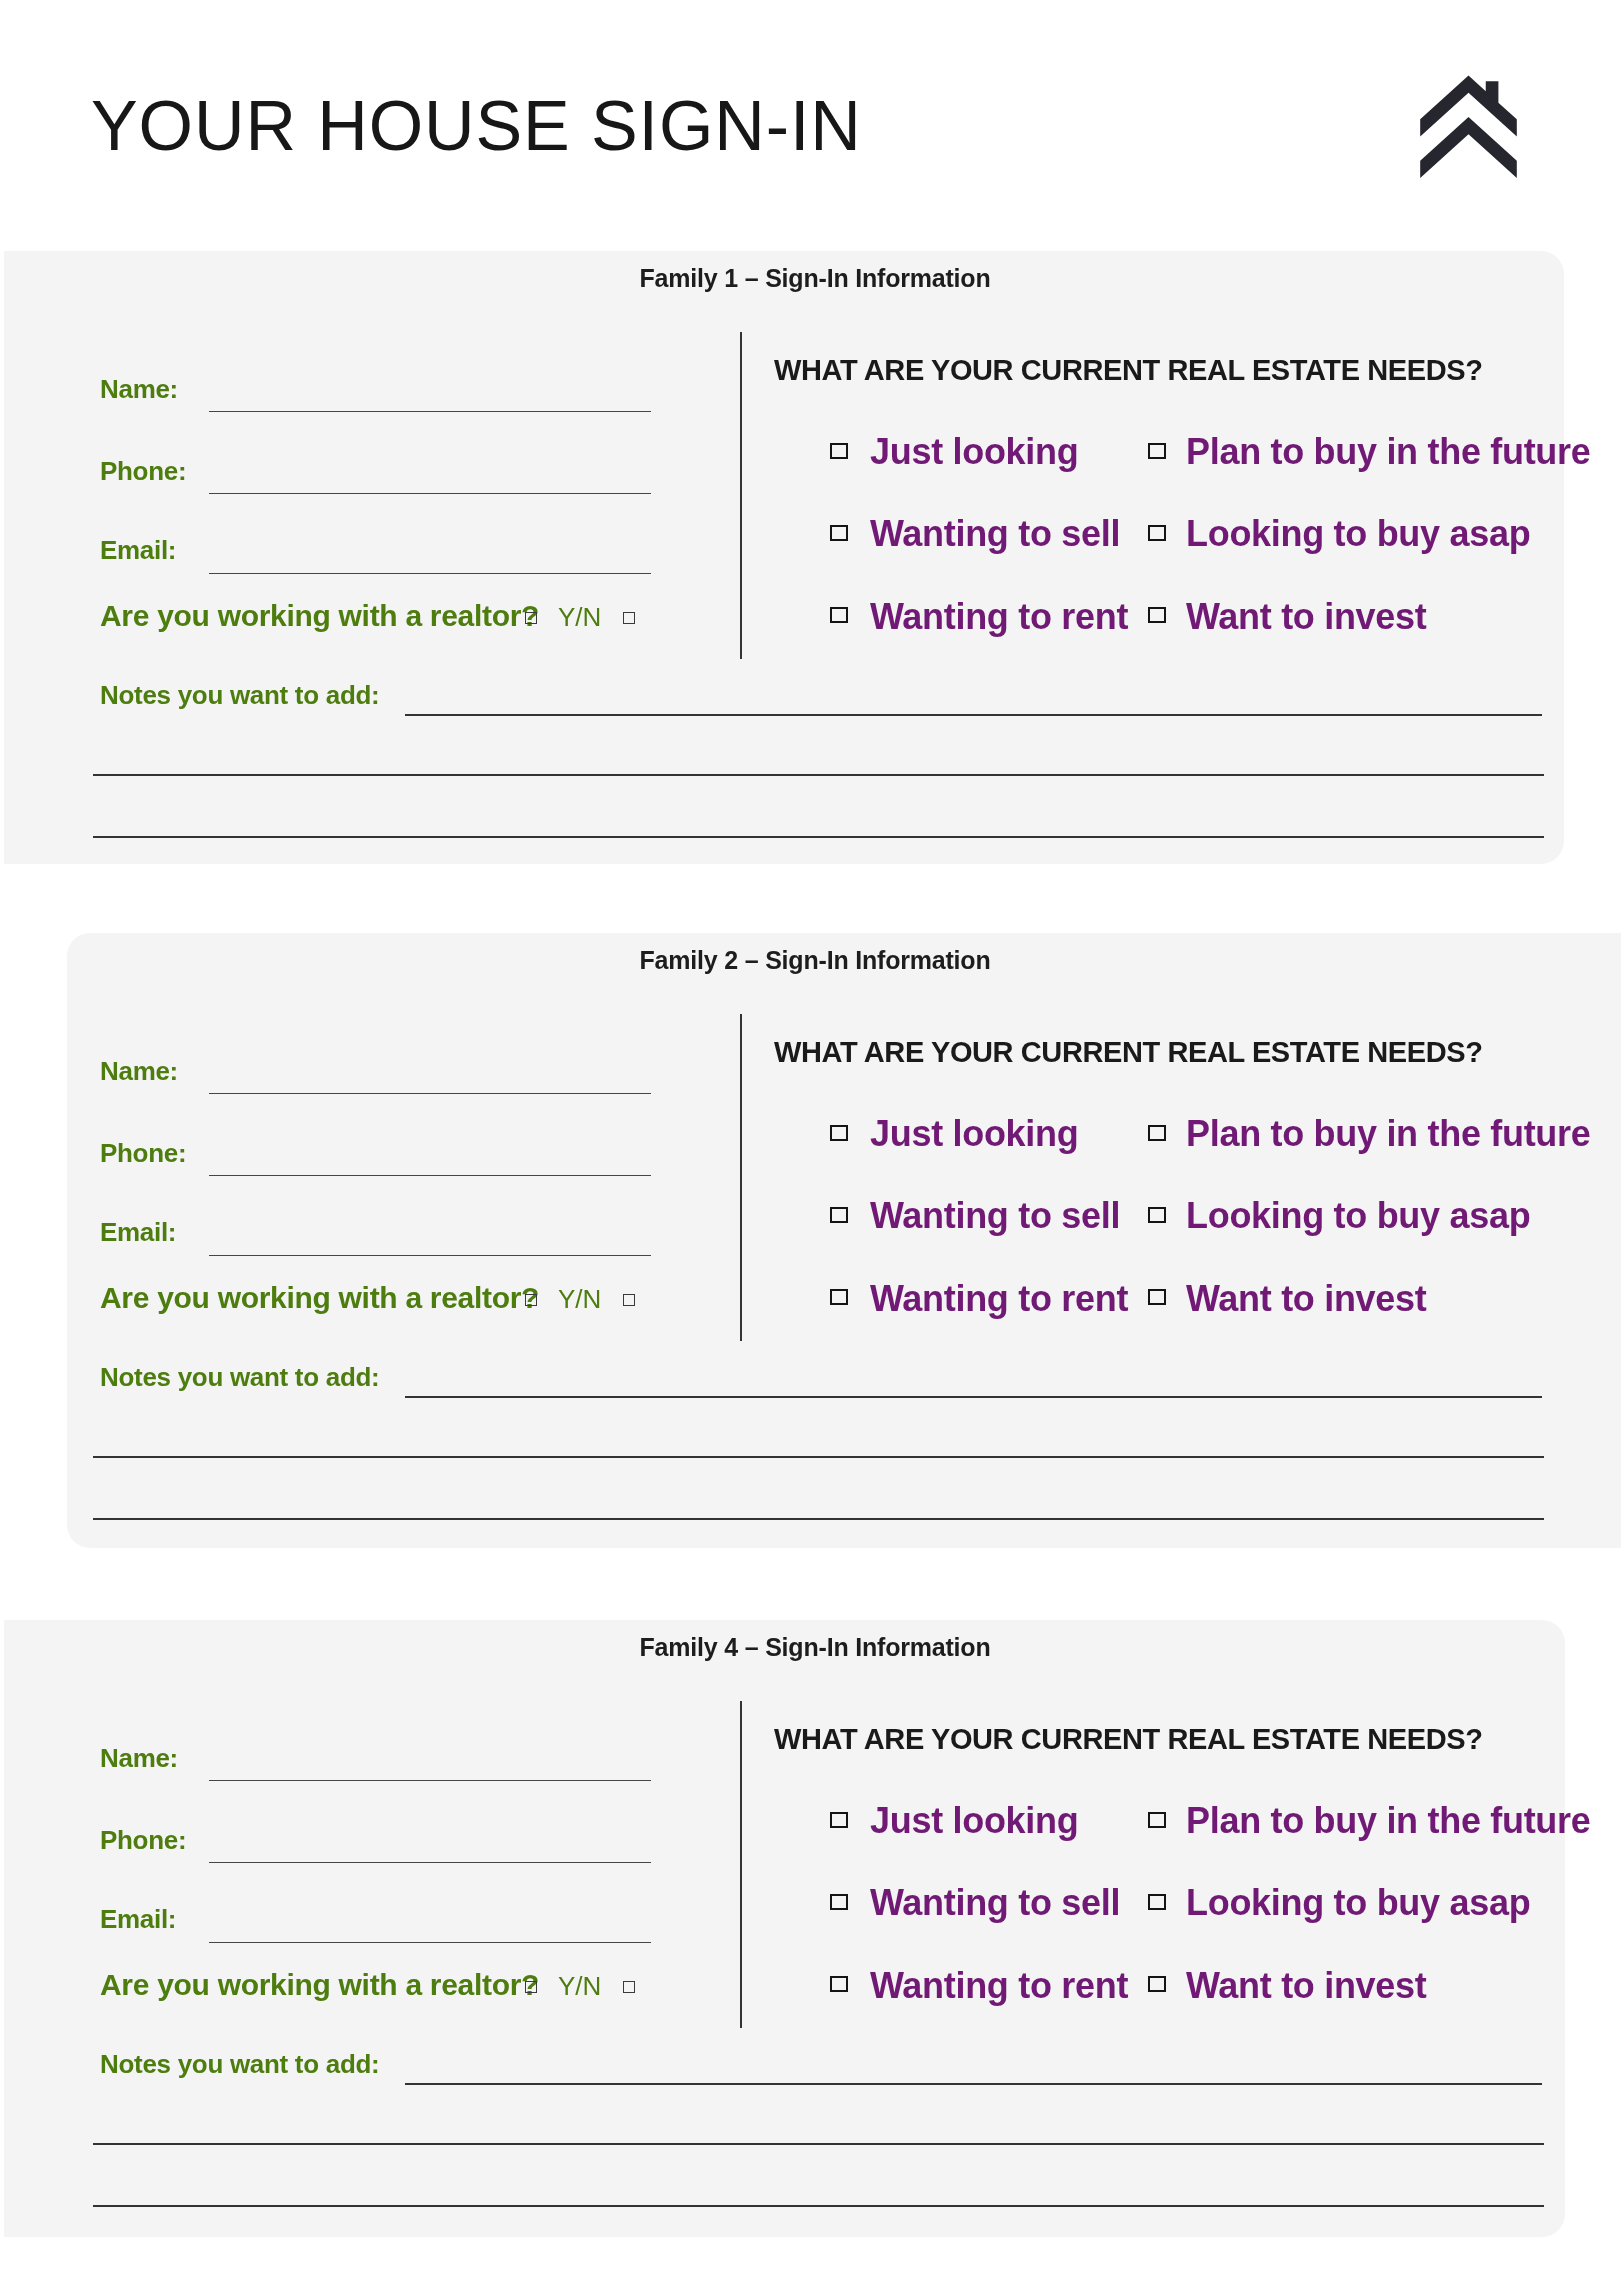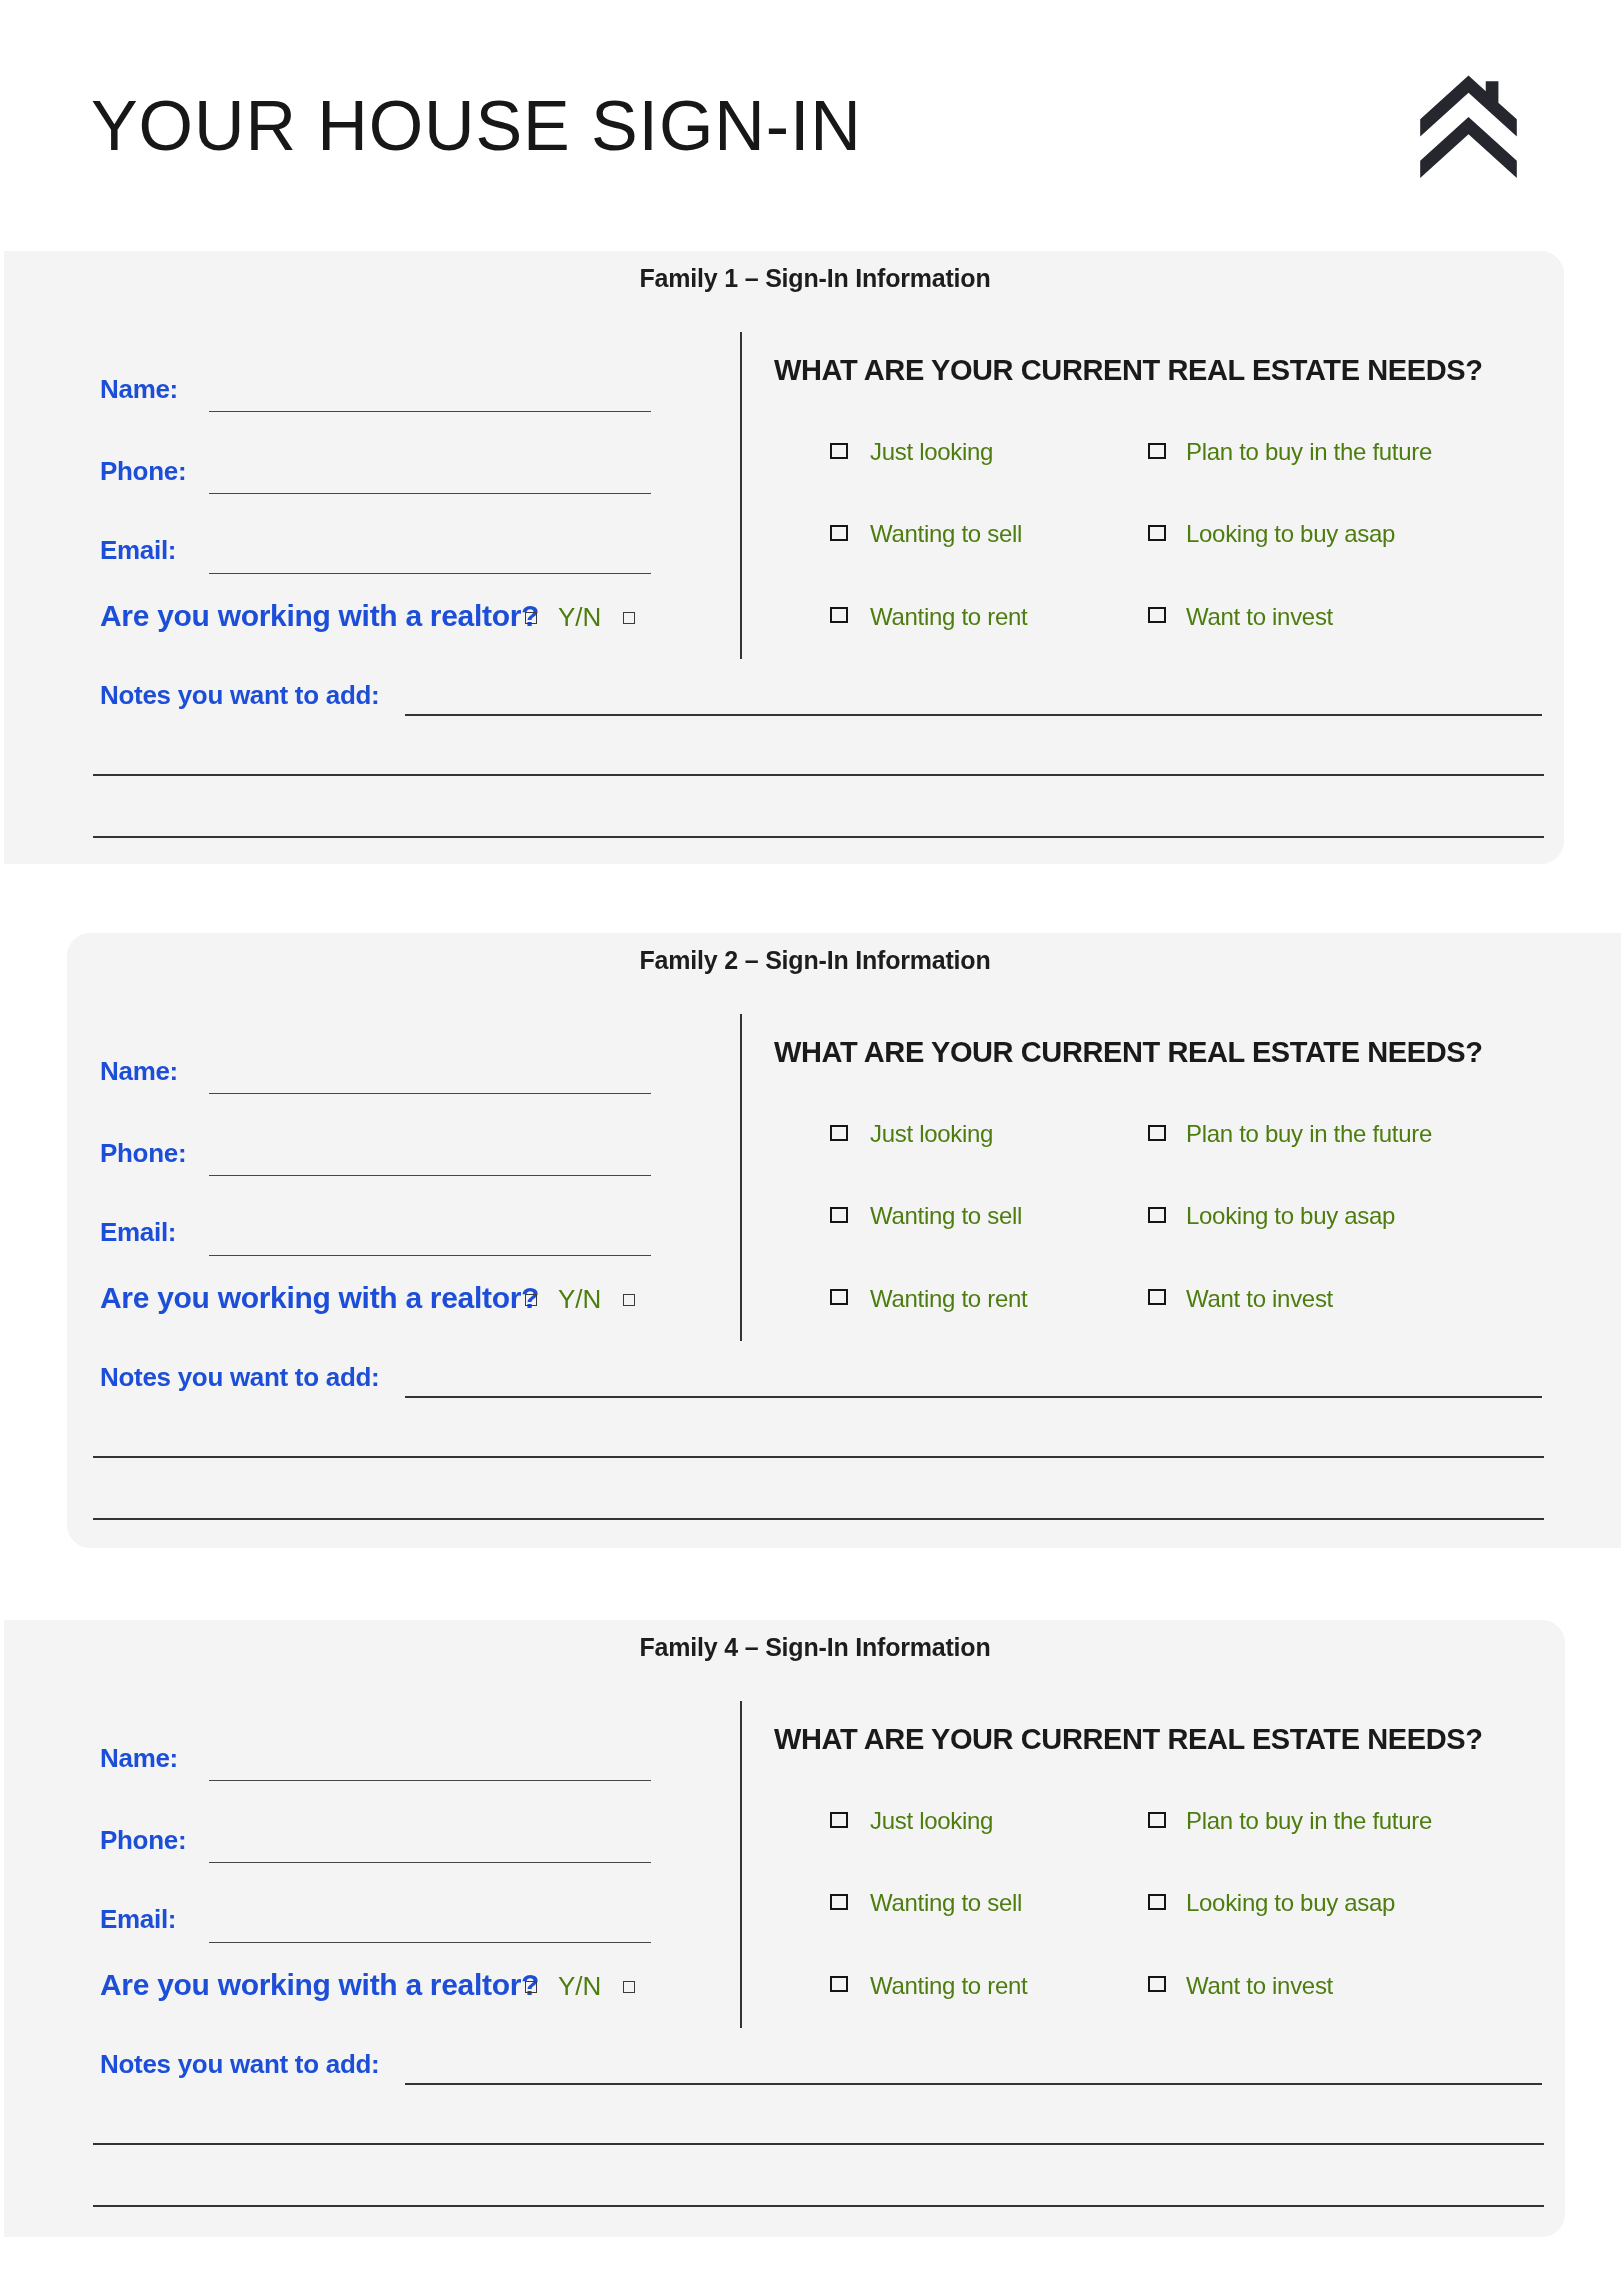--- a/index.html
+++ b/index.html
@@ -20,41 +20,41 @@
   .card-1{left:0;width:1560px;height:613px;border-radius:0 23px 23px 0;}
   .card-2{left:63px;width:1559px;height:615px;border-radius:23px 0 0 23px;}
   .card-3{left:0;width:1561px;height:617px;border-radius:0 23px 23px 0;}
   
   .sec-title{
     position:absolute;left:0;top:12.5px;width:1622px;text-align:center;
     font-size:25px;font-weight:700;letter-spacing:-0.2px;color:#1d1d1d;
   }
   .lbl{
     position:absolute;left:96px;font-size:26px;font-weight:700;
-    line-height:38px;letter-spacing:-0.3px;color:#1d4ed8;white-space:nowrap;
+    line-height:38px;letter-spacing:-0.3px;color:#4d7c0f;white-space:nowrap;
   }
   .lbl-name{top:119px}.lbl-phone{top:201px}.lbl-email{top:280px}
   .lbl-realtor{top:348px;font-size:30px;line-height:34px}
   .lbl-notes{top:425px}
   .wline{position:absolute;left:205px;width:442px;height:0;border-top:1.8px solid #454545;}
   .wline-name{top:160px}.wline-phone{top:242px}.wline-email{top:322px}
   .ynbox{position:absolute;top:361px;width:9.9px;height:9.9px;border:1.8px solid #3a3a3a;background:transparent;}
   .ynbox-yes{left:521px}.ynbox-no{left:619px}
   .yn-text{position:absolute;left:554px;top:349px;font-size:26px;line-height:34px;font-weight:400;color:#4d7c0f;}
   .nline{position:absolute;left:401px;top:463px;width:1137px;height:0;border-top:2.7px solid #333;}
   .fline{position:absolute;left:89px;width:1451px;height:0;border-top:2.7px solid #333;}
   .fline-1{top:523px}.fline-2{top:585px}
   .divider{position:absolute;left:736px;top:81px;width:1.8px;height:327px;background:#333;}
   .needs-header{
     position:absolute;left:770px;top:103px;width:813px;
     font-size:29px;font-weight:700;letter-spacing:-0.4px;color:#1a1a1a;white-space:nowrap;
   }
   .need-text{
-    position:absolute;font-size:24px;font-weight:400;line-height:38px;
-    letter-spacing:-0.3px;color:#4d7c0f;white-space:nowrap;
+    position:absolute;font-size:36px;font-weight:700;line-height:38px;
+    letter-spacing:-0.3px;color:#701a75;white-space:nowrap;
   }
   .nc1{left:866px}.nc2{left:1182px}
   .nrow1{top:182px}.nrow2{top:264px}.nrow3{top:347px}
   .nbox{position:absolute;width:14.3px;height:11.6px;border:2.7px solid #141414;background:transparent;}
   .nbox-c1{left:826px}.nbox-c2{left:1144px}
   .nbox-r1{top:192px}.nbox-r2{top:274px}.nbox-r3{top:356px}
 </style>
 </head>
 <body>
 

